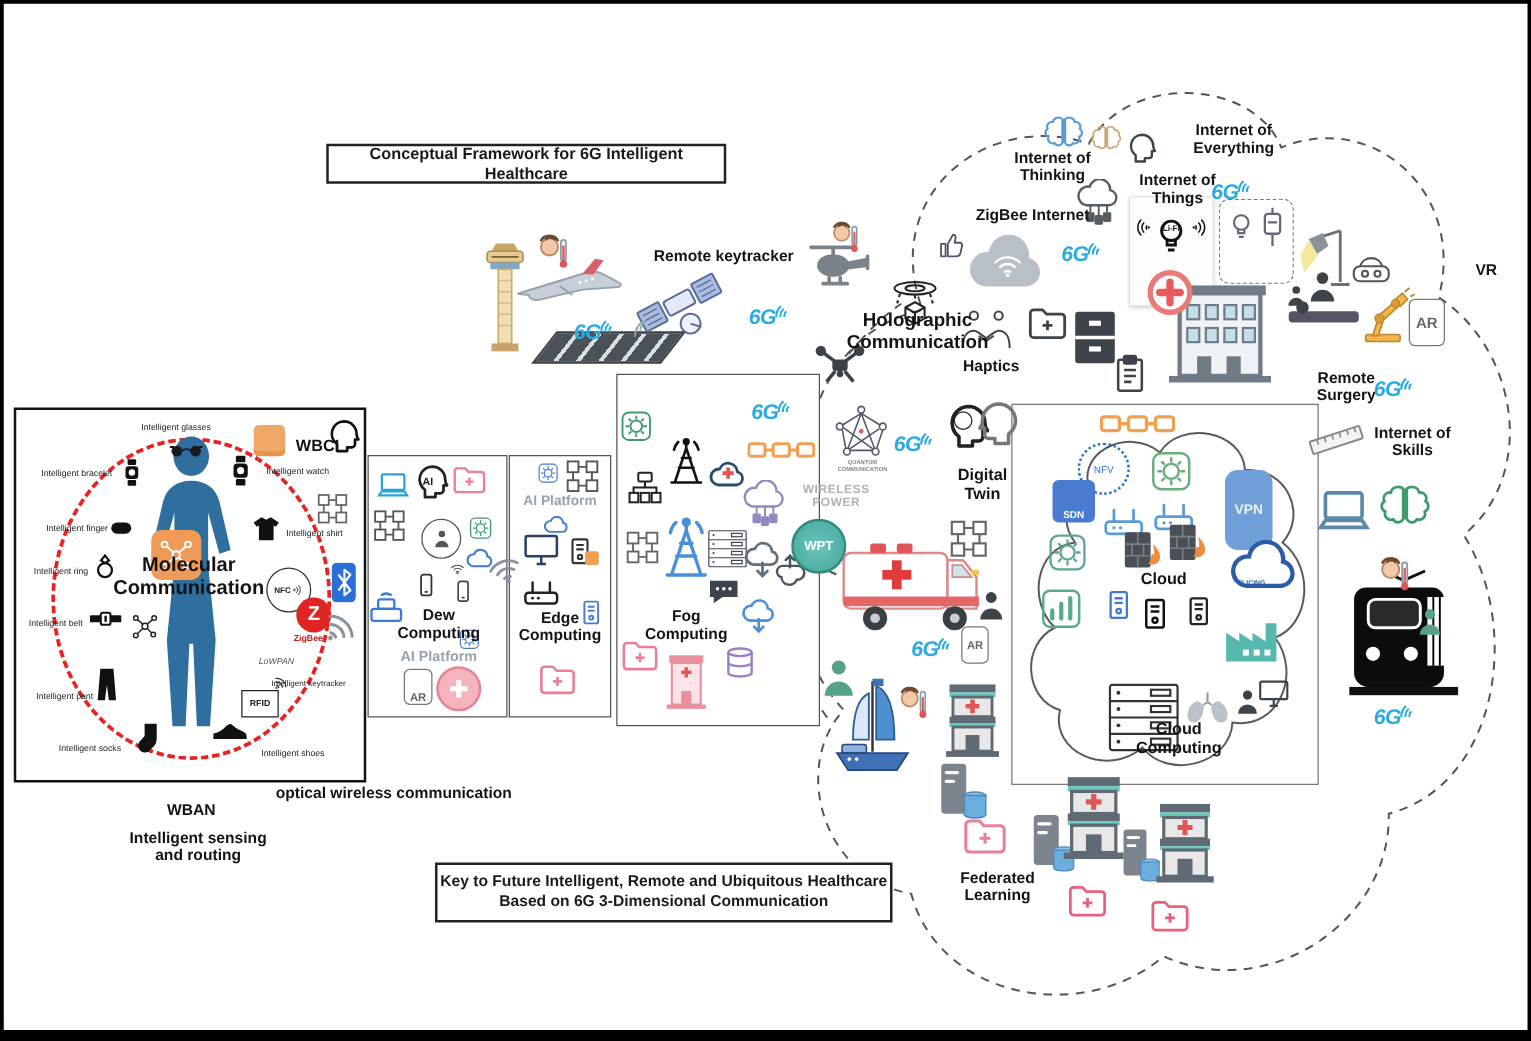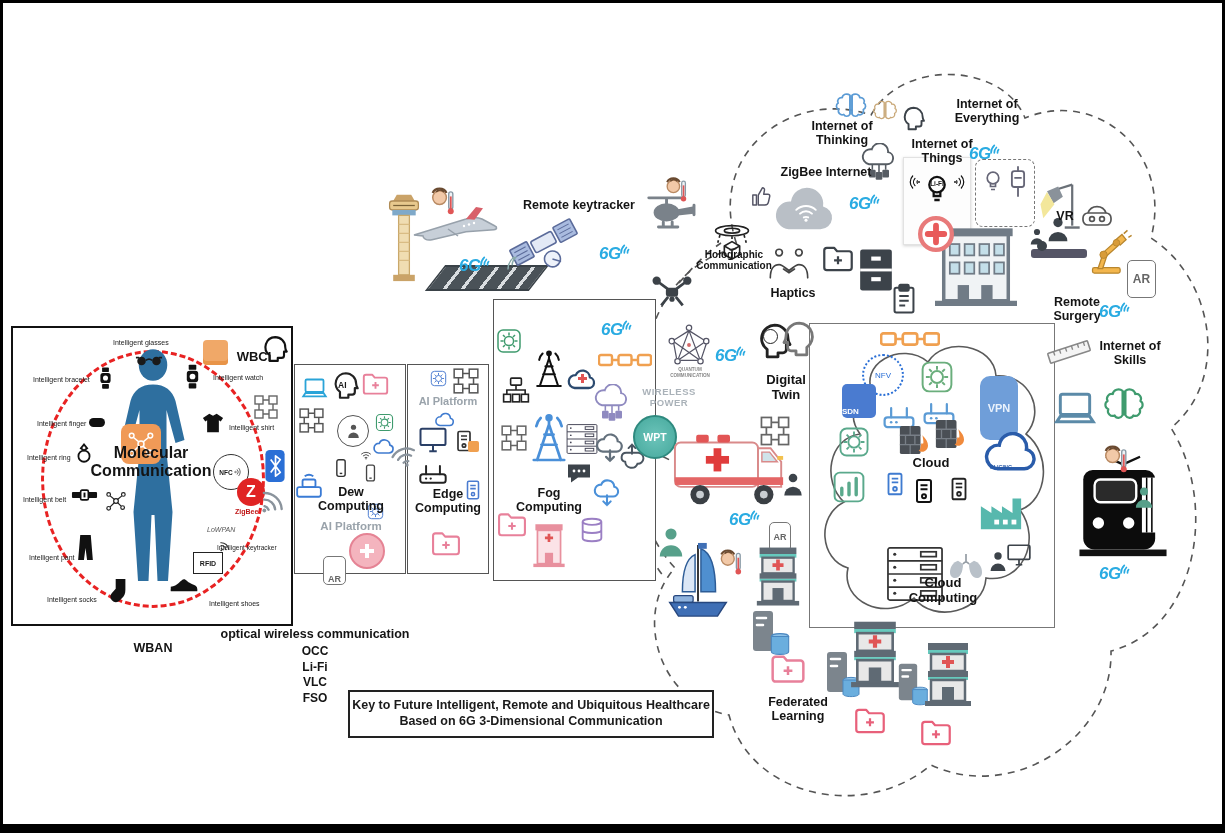--- a/index.html
+++ b/index.html
@@ -10,21 +10,21 @@
   .sm{position:absolute;font-size:7px;font-weight:normal;color:#222;white-space:nowrap;z-index:4;}
   .gray{color:#9aa3ab;}
   .box{position:absolute;border:2px solid #222;background:#fff;display:flex;align-items:center;justify-content:center;
        font-weight:bold;text-align:center;white-space:pre-line;z-index:5;line-height:1.25;}
   .panel{position:absolute;border:1.6px solid #555;background:#fff;z-index:2;}
   .ic{position:absolute;z-index:3;}
   .g6{position:absolute;display:flex;align-items:flex-start;color:#29abe2;font-weight:bold;font-style:italic;
       font-size:17px;line-height:1;z-index:4;letter-spacing:-.5px;}
   .g6 svg{margin:-4px 0 0 -1px;}
   .badge{position:absolute;border:1.8px solid #777;border-radius:5px;color:#666;font-weight:bold;
-         display:flex;align-items:flex-end;justify-content:center;z-index:3;background:#fff;margin-top:21px;}
+         display:flex;align-items:flex-end;justify-content:center;z-index:3;background:#fff;}
   .circ{position:absolute;border-radius:50%;display:flex;align-items:center;justify-content:center;z-index:3;}
   .dashbox{position:absolute;border:1.6px dashed #777;border-radius:8px;z-index:2;}
 </style>
 </head>
 <body>
 
 <div id="stage">
 
 <svg width="0" height="0" style="position:absolute">
   <defs>
@@ -500,20 +500,21 @@
 
 <svg class="ab" style="left:0;top:0;z-index:1" width="1225" height="833" viewBox="0 0 1225 833">
   <g fill="none" stroke="#555" stroke-width="1.6" stroke-dasharray="7 6">
     <path d="M652 430 C622 350 660 260 735 245 C700 150 790 85 868 112 C900 55 1000 60 1022 115 C1095 85 1170 150 1148 235 C1210 275 1228 375 1168 425 C1215 500 1195 625 1108 648 C1110 735 1010 800 928 762 C862 818 748 795 726 712 C655 700 630 610 672 565 C630 520 628 455 652 430 Z"></path>
     <path d="M648 448 L690 468"></path>
     <path d="M640 452 C628 510 642 552 662 575"></path>
     <path d="M676 280 C695 258 706 248 718 240"></path>
   </g>
 </svg>
 
+<div class="box" style="left:258px;top:112px;width:316px;height:28px;font-size:13px"><span>Conceptual Framework for 6G Intelligent Healthcare</span></div>
 <div class="box" style="left:345px;top:687px;width:362px;height:44px;font-size:12.5px"><span>Key to Future Intelligent, Remote and Ubiquitous Healthcare
 Based on 6G 3-Dimensional Communication</span></div>
 
 <div class="panel" style="left:8px;top:323px;width:278px;height:296px;border:2.5px solid #111">
   <div class="ab" style="left:28px;top:22px;width:218px;height:252px;border:3px dashed #e82222;border-radius:50%;z-index:1"></div>
   <svg class="ic" style="left:92px;top:18px;z-index:2" width="96" height="260">
         <use href="#i-body"></use>
       </svg>
   <div class="ab" style="left:108px;top:96px;width:40px;height:40px;background:#f09a57;border-radius:8px;z-index:3;display:flex;align-items:center;justify-content:center">
         <svg width="28" height="28" style="color:#fff">
@@ -595,26 +596,24 @@
   <svg class="ic" style="left:96px;top:250px;color:#111" width="22" height="28">
         <use href="#i-sock"></use>
       </svg>
   <div class="sm" style="left:196px;top:272px">Intelligent shoes</div>
   <svg class="ic" style="left:156px;top:246px;color:#111" width="30" height="18">
         <use href="#i-shoe"></use>
       </svg>
 </div>
 
 <div class="lbl" style="left:110px;top:638px;width:80px;font-size:12.5px">WBAN</div>
+<div class="lbl" style="left:78px;top:660px;width:155px;font-size:12.5px">Intelligent sensing
+and routing</div>
 
 <div class="lbl" style="left:212px;top:624px;width:200px;font-size:12.5px">optical wireless communication</div>
-<div class="lbl" style="left:277px;top:641px;width:70px;font-size:12px;line-height:1.3">OCC
-Li-Fi
-VLC
-FSO</div>
 
 <svg class="ic" style="left:252px;top:484px;color:#8a939c;transform:rotate(42deg)" width="32" height="32">
       <use href="#i-wifi"></use>
     </svg>
 <svg class="ic" style="left:386px;top:438px;color:#8a939c;transform:rotate(-18deg)" width="30" height="30">
       <use href="#i-wifi"></use>
     </svg>
 
 <div class="panel" style="left:291px;top:361px;width:110px;height:208px">
   <svg class="ic" style="left:6px;top:10px;color:#2aa4d8" width="27" height="27">
@@ -876,21 +875,21 @@
 <svg class="ic" style="left:978px;top:166px;color:#667" width="24" height="26">
       <use href="#i-bulb"></use>
     </svg>
 <svg class="ic" style="left:1004px;top:162px;color:#667" width="22" height="33">
       <use href="#i-iv"></use>
     </svg>
 
 <svg class="ic" style="left:706px;top:220px;color:#222" width="46" height="46">
       <use href="#i-holo"></use>
     </svg>
-<div class="lbl" style="left:672px;top:246px;width:118px;font-size:10px">Holographic
+<div class="lbl" style="left:672px;top:246px;width:118px;font-size:15px">Holographic
 Communication</div>
 <svg class="ic" style="left:646px;top:270px;color:#3c4248" width="46" height="40">
       <use href="#i-drone"></use>
     </svg>
 <svg class="ic" style="left:764px;top:244px;color:#444" width="44" height="33">
       <use href="#i-shake"></use>
     </svg>
 <div class="lbl" style="left:760px;top:283px;width:60px;font-size:12.5px">Haptics</div>
 
 <svg class="ic" style="left:818px;top:238px;color:#3c434a" width="34" height="32">
@@ -929,21 +928,21 @@
           <path d="M1 11a10 10 0 0 1 3-7"></path>
           <path d="M4 11a7 7 0 0 1 2-5"></path>
           <path d="M7 11a4 4 0 0 1 1-3"></path>
         </g>
       </svg>
     </span>
 
 <svg class="ic" style="left:1078px;top:200px;color:#555" width="32" height="26">
       <use href="#i-vr"></use>
     </svg>
-<div class="lbl" style="left:1048px;top:206px;width:28px;font-size:12.5px">VR</div>
+<div class="lbl" style="left:1172px;top:206px;width:28px;font-size:12.5px">VR</div>
 <svg class="ic" style="left:1084px;top:226px" width="46" height="46">
       <use href="#i-robot"></use>
     </svg>
 <div class="badge" style="left:1124px;top:236px;width:27px;height:36px;font-size:12px;align-items:center">
       <span>AR</span>
     </div>
 
 <svg class="ic" style="left:1042px;top:334px" width="48px" height="30">
       <use href="#i-ruler"></use>
     </svg>
@@ -1038,21 +1037,21 @@
       </svg>
   <div class="circ" style="left:52px;top:30px;width:38px;height:38px;border:2px dotted #2a6fd6;color:#2a6fd6;font-weight:normal;font-size:8px">
         <span>NFV</span>
       </div>
   <svg class="ic" style="left:110px;top:36px;color:#6aae7c" width="34" height="34">
         <use href="#i-gearsq"></use>
       </svg>
   <div class="ab" style="left:170px;top:52px;width:38px;height:64px;background:#6f9ed9;border-radius:10px;z-index:3;display:flex;align-items:center;justify-content:center;color:#eaf2fc;font-weight:bold;font-size:11px">
         <span>VPN</span>
       </div>
-  <div class="ab" style="left:32px;top:60px;width:34px;height:34px;background:#4a7bd0;border-radius:5px;z-index:3;display:flex;align-items:flex-end;color:#fff;font-weight:bold;font-size:8px">
+  <div class="ab" style="left:32px;top:60px;width:34px;height:34px;background:#4a7bd0;border-radius:5px;z-index:3;display:flex;align-items:flex-end;justify-content:center;color:#fff;font-weight:bold;font-size:8px">
         <span style="margin-bottom:2px">SDN</span>
       </div>
   <svg class="ic" style="left:72px;top:78px;color:#5b9bd5" width="34" height="28">
         <use href="#i-router"></use>
       </svg>
   <svg class="ic" style="left:112px;top:74px;color:#5b9bd5" width="34" height="28">
         <use href="#i-router"></use>
       </svg>
   <svg class="ic" style="left:28px;top:102px;color:#5aa98c" width="32" height="32">
         <use href="#i-gearsq"></use>

